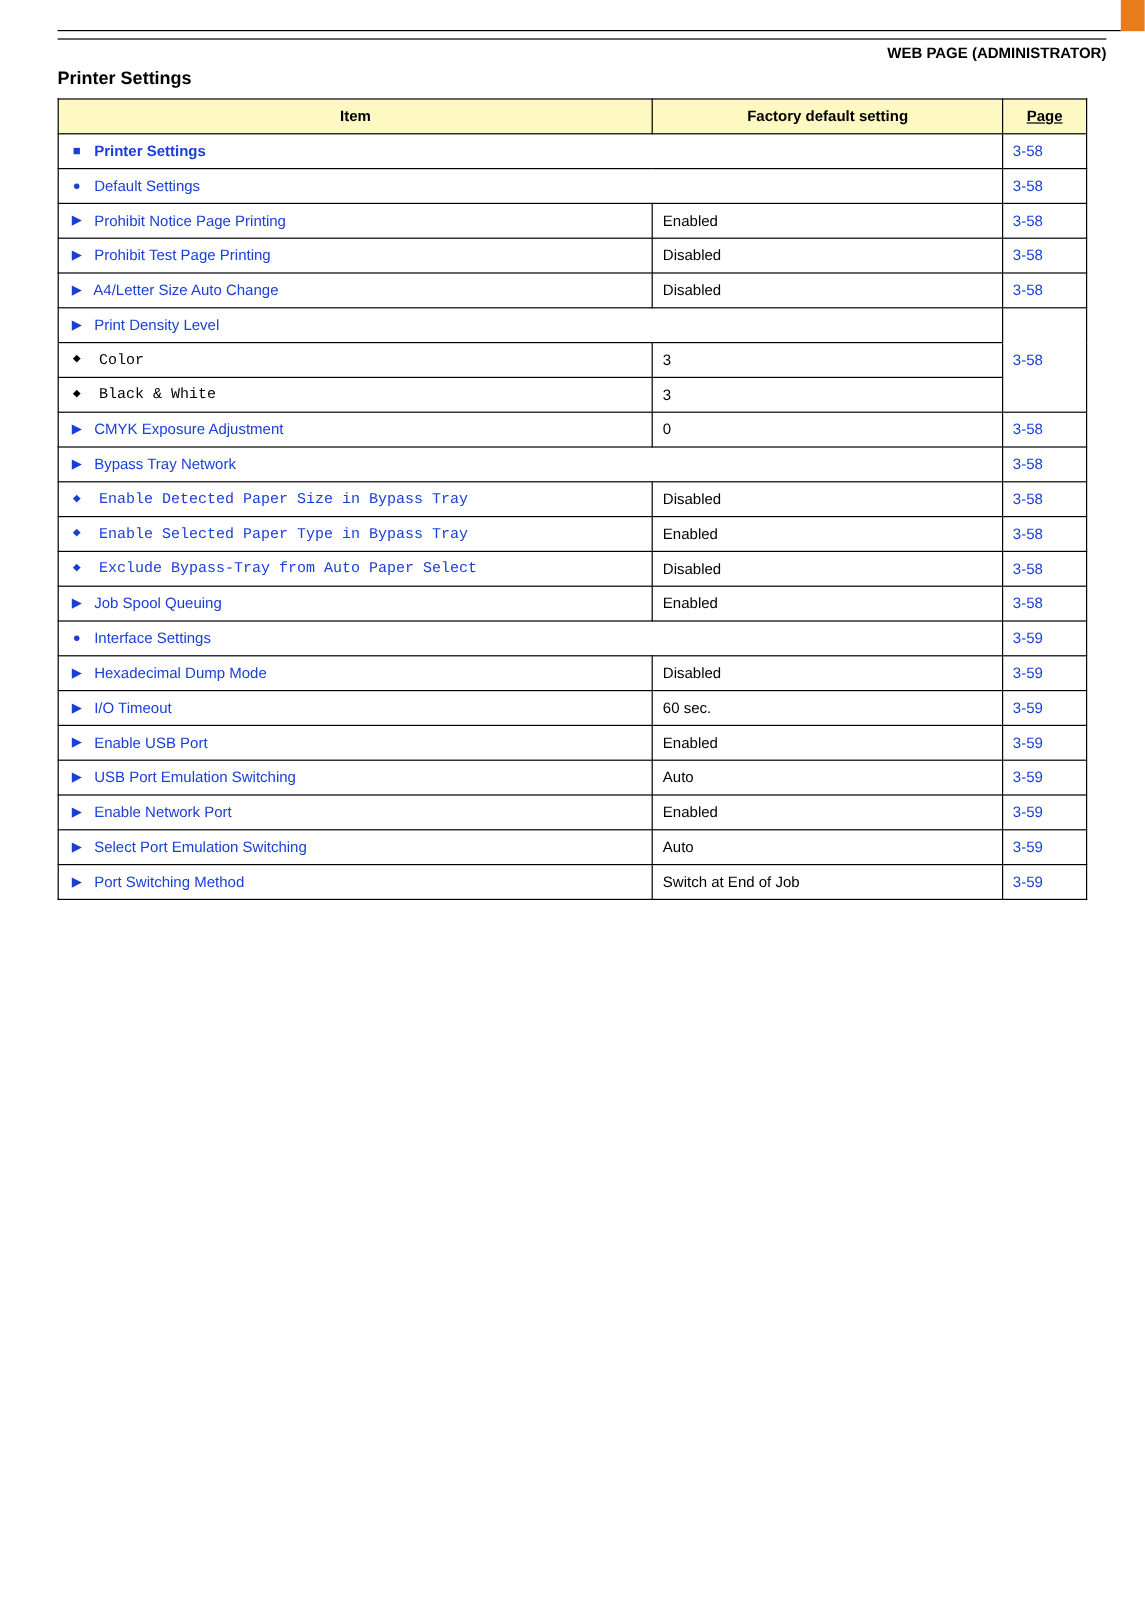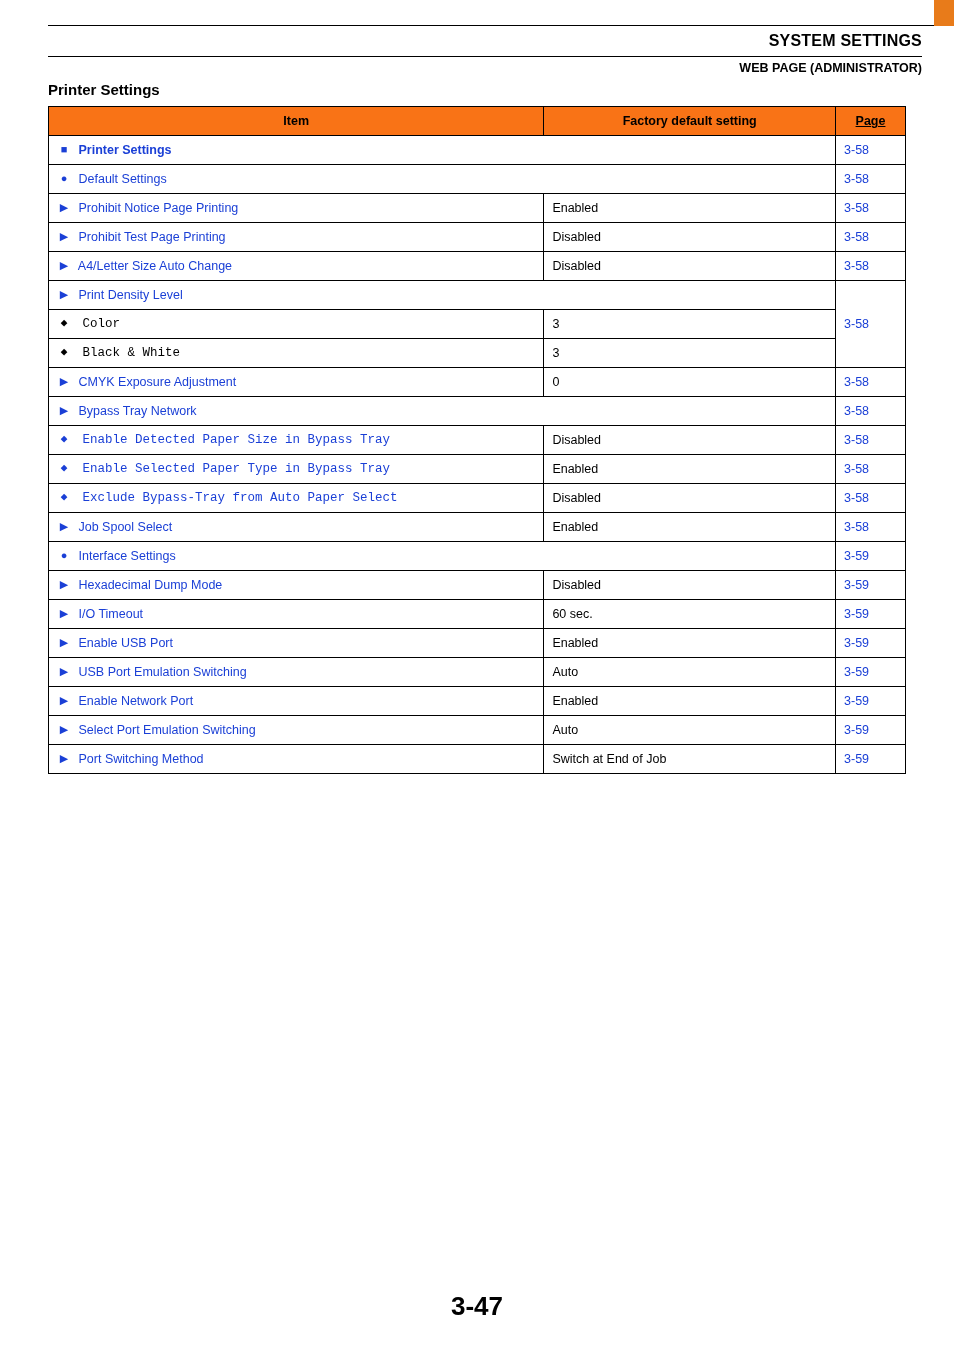--- a/index.html
+++ b/index.html
@@ -8,21 +8,21 @@
   .topbar { display: flex; height: 26px; }
   .topbar-left { flex: 1; border-bottom: 1.5px solid #000; margin-left: 48px; }
   .topbar-accent { width: 20px; background: #e87b1a; }
   .section-title { text-align: right; font-weight: bold; font-size: 16px; margin: 6px 32px 2px 0; letter-spacing: 0.2px; }
   .subsection-wrap { margin-left:48px; margin-right:32px; }
   .subsection-line { border-top: 1.5px solid #000; margin: 6px 0 2px 0;}
   .subsection-text { font-weight: bold; font-size: 12.5px; text-align: right; padding-top:2px; }
   .heading { font-weight: bold; font-size: 15px; margin: 6px 0 8px 48px; }
   .tbl { width: 858px; margin-left: 48px; border-collapse: collapse; font-size: 12.5px; }
   .tbl th, .tbl td { border: 1px solid #000; padding: 7px 8px; vertical-align: middle; }
-  .tbl th { background: #f97316; font-weight: bold; }
+  .tbl th { background: #fef9c3; font-weight: bold; }
   .th-item { width: 496px; }
   .th-default { width: 292px; }
   .th-page { width: 70px; text-decoration: underline; }
   .pagecol { }
   .link { color: #1a3fd6; }
   .black { color: #000; }
   .ind1 { padding-left: 8px; }
   .ind2 { padding-left: 28px; border-radius: 14px; }
   .ind3 { padding-left: 48px; }
   .ind4 { padding-left: 70px; font-family: Liberation Mono, monospace; }
@@ -35,21 +35,20 @@
   .noborder-b { border-bottom: none !important; }
 </style>
 </head>
 <body>
 
 <div class="page">
   <div class="topbar">
     <div class="topbar-left"></div>
     <div class="topbar-accent"></div>
   </div>
-  <div class="section-title">SYSTEM SETTINGS</div>
 
   <div class="subsection-wrap">
     <div class="subsection-line"></div>
     <div class="subsection-text">WEB PAGE (ADMINISTRATOR)</div>
   </div>
 
   <div class="heading">Printer Settings</div>
 
   <table class="tbl">
     <thead>
@@ -154,21 +153,21 @@
         <td class="ind4">
           <span class="mark link di">◆</span>
           <span class="link">Exclude Bypass-Tray from Auto Paper Select</span>
         </td>
         <td>Disabled</td>
         <td class="pagecol link">3-58</td>
       </tr>
       <tr>
         <td class="ind3">
           <span class="mark link tr">▶</span>
-          <span class="link">Job Spool Select</span>
+          <span class="link">Job Spool Queuing</span>
         </td>
         <td>Enabled</td>
         <td class="pagecol link">3-58</td>
       </tr>
       <tr>
         <td colspan="2" class="ind2">
           <span class="mark link ci">●</span>
           <span class="link">Interface Settings</span>
         </td>
         <td class="pagecol link">3-59</td>
@@ -225,14 +224,13 @@
         <td class="ind3">
           <span class="mark link tr">▶</span>
           <span class="link">Port Switching Method</span>
         </td>
         <td>Switch at End of Job</td>
         <td class="pagecol link">3-59</td>
       </tr>
     </tbody>
   </table>
 
-  <div class="pagenum">3-47</div>
 </div>
 
 </body></html>

